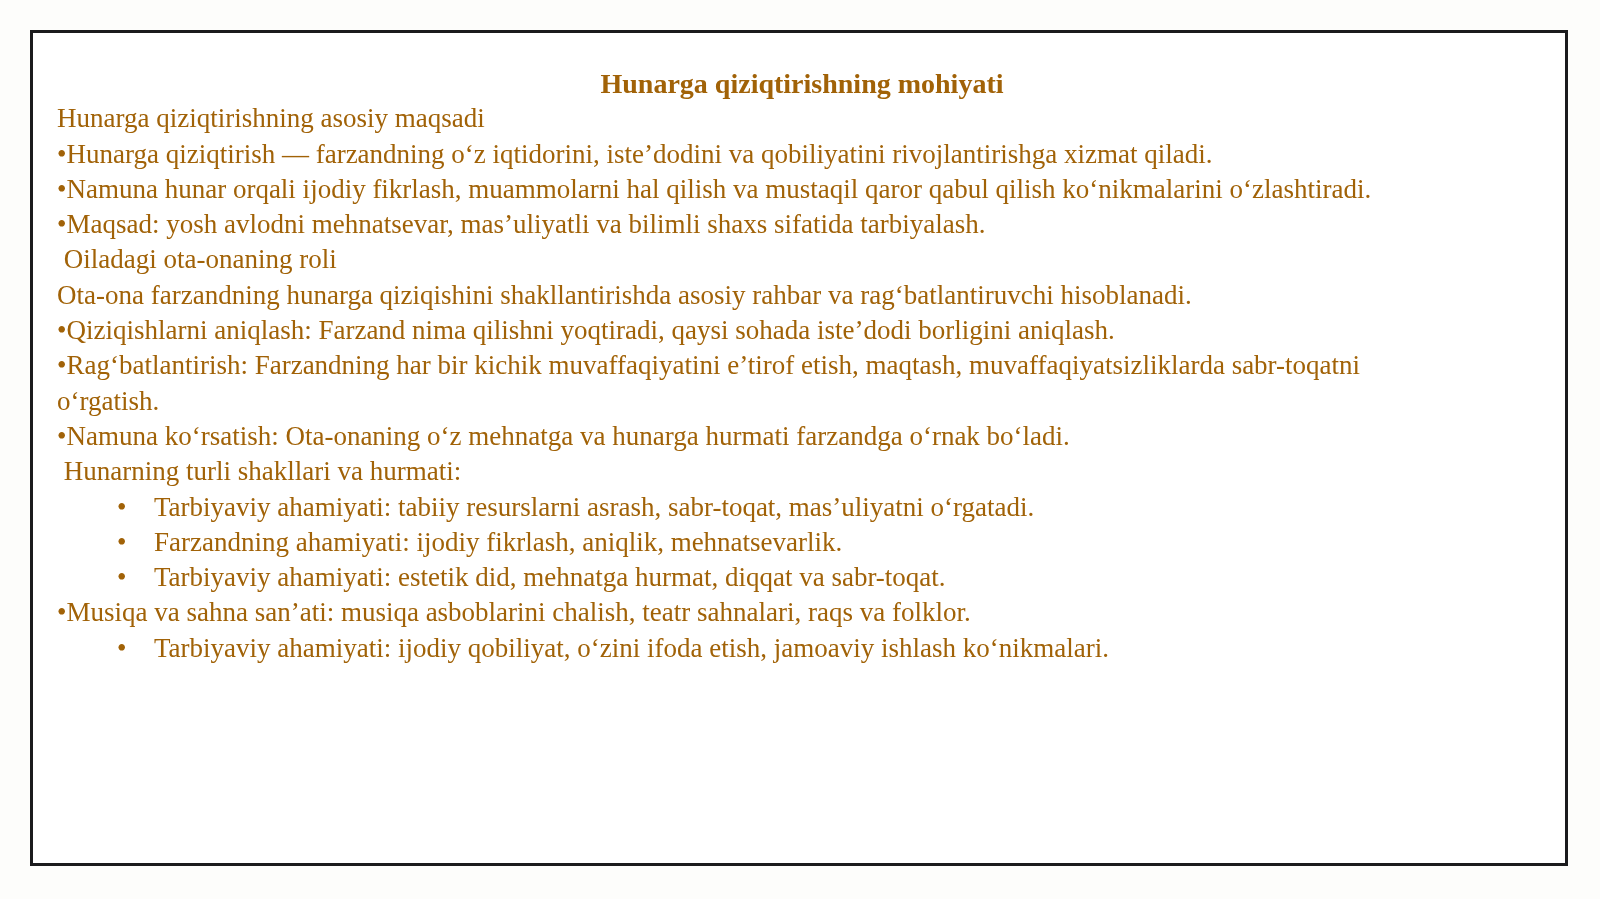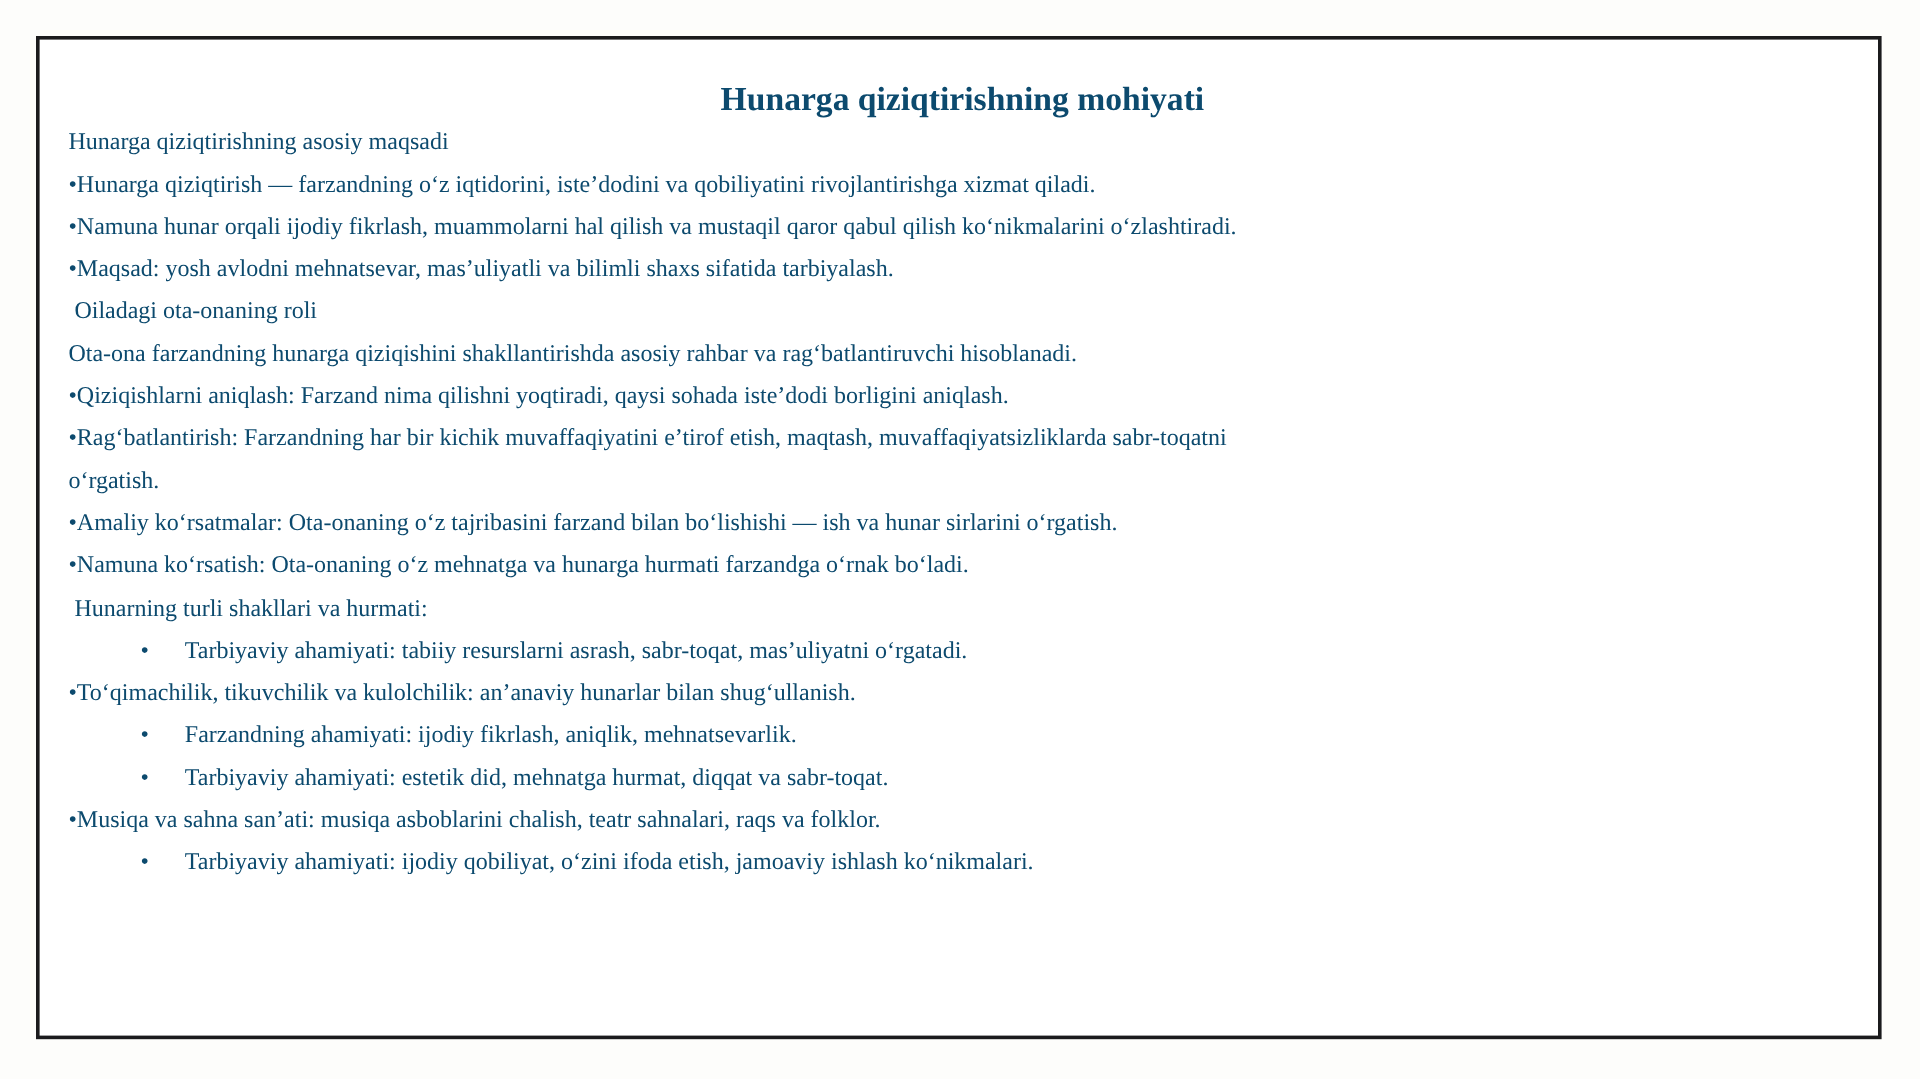--- a/index.html
+++ b/index.html
@@ -27,57 +27,55 @@
   }
   .title-line {
     text-align: center;
     font-weight: bold;
     font-size: 28px;
     height: 35.3px;
     line-height: 35.3px;
     white-space: pre;
   }
   .line {
-    font-size: 20px;
+    font-size: 27px;
     height: 35.3px;
     line-height: 35.3px;
     white-space: pre;
   }
   .line.sub {
     padding-left: 60px;
     font-family: Liberation Serif, serif;
   }
   .line .b {
     
   }
   .line .sb {
     display: inline-block;
     width: 37px;
   }
 </style>
 </head>
 <body>
 
-<div class="frame" style="border-color: rgb(27, 27, 29); background: rgb(255, 255, 255); color: #0c4a6e;">
+<div class="frame" style="border-color: rgb(27, 27, 29); background: rgb(255, 255, 255); color: #a16207;">
   <div class="inner">
     <div class="title-line">Hunarga qiziqtirishning mohiyati</div>
     <div id="lines">
         <div class="line plain"><span>Hunarga qiziqtirishning asosiy maqsadi</span></div>
         <div class="line bullet"><span class="b">•</span><span>Hunarga qiziqtirish — farzandning o‘z iqtidorini, iste’dodini va qobiliyatini rivojlantirishga xizmat qiladi.</span></div>
         <div class="line bullet"><span class="b">•</span><span>Namuna hunar orqali ijodiy fikrlash, muammolarni hal qilish va mustaqil qaror qabul qilish ko‘nikmalarini o‘zlashtiradi.</span></div>
         <div class="line bullet"><span class="b">•</span><span>Maqsad: yosh avlodni mehnatsevar, mas’uliyatli va bilimli shaxs sifatida tarbiyalash.</span></div>
         <div class="line plain"><span> Oiladagi ota-onaning roli</span></div>
         <div class="line plain"><span>Ota-ona farzandning hunarga qiziqishini shakllantirishda asosiy rahbar va rag‘batlantiruvchi hisoblanadi.</span></div>
         <div class="line bullet"><span class="b">•</span><span>Qiziqishlarni aniqlash: Farzand nima qilishni yoqtiradi, qaysi sohada iste’dodi borligini aniqlash.</span></div>
         <div class="line bullet"><span class="b">•</span><span>Rag‘batlantirish: Farzandning har bir kichik muvaffaqiyatini e’tirof etish, maqtash, muvaffaqiyatsizliklarda sabr-toqatni</span></div>
         <div class="line plain"><span>o‘rgatish.</span></div>
-        <div class="line bullet"><span class="b">•</span><span>Amaliy ko‘rsatmalar: Ota-onaning o‘z tajribasini farzand bilan bo‘lishishi — ish va hunar sirlarini o‘rgatish.</span></div>
         <div class="line bullet"><span class="b">•</span><span>Namuna ko‘rsatish: Ota-onaning o‘z mehnatga va hunarga hurmati farzandga o‘rnak bo‘ladi.</span></div>
         <div class="line plain"><span> Hunarning turli shakllari va hurmati:</span></div>
         <div class="line sub"><span class="sb">•</span><span>Tarbiyaviy ahamiyati: tabiiy resurslarni asrash, sabr-toqat, mas’uliyatni o‘rgatadi.</span></div>
-        <div class="line bullet"><span class="b">•</span><span>To‘qimachilik, tikuvchilik va kulolchilik: an’anaviy hunarlar bilan shug‘ullanish.</span></div>
         <div class="line sub"><span class="sb">•</span><span>Farzandning ahamiyati: ijodiy fikrlash, aniqlik, mehnatsevarlik.</span></div>
         <div class="line sub"><span class="sb">•</span><span>Tarbiyaviy ahamiyati: estetik did, mehnatga hurmat, diqqat va sabr-toqat.</span></div>
         <div class="line bullet"><span class="b">•</span><span>Musiqa va sahna san’ati: musiqa asboblarini chalish, teatr sahnalari, raqs va folklor.</span></div>
         <div class="line sub"><span class="sb">•</span><span>Tarbiyaviy ahamiyati: ijodiy qobiliyat, o‘zini ifoda etish, jamoaviy ishlash ko‘nikmalari.</span></div>
       </div>
   </div>
 </div>
 
 </body></html>

